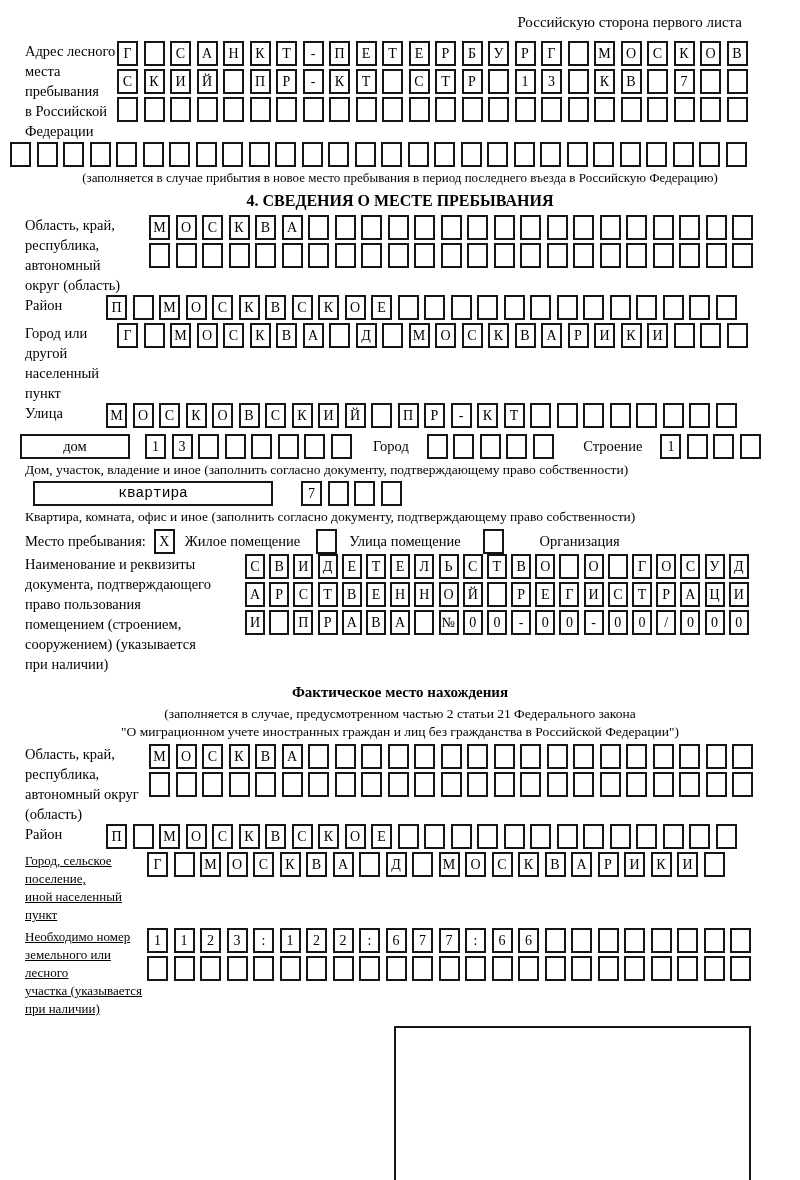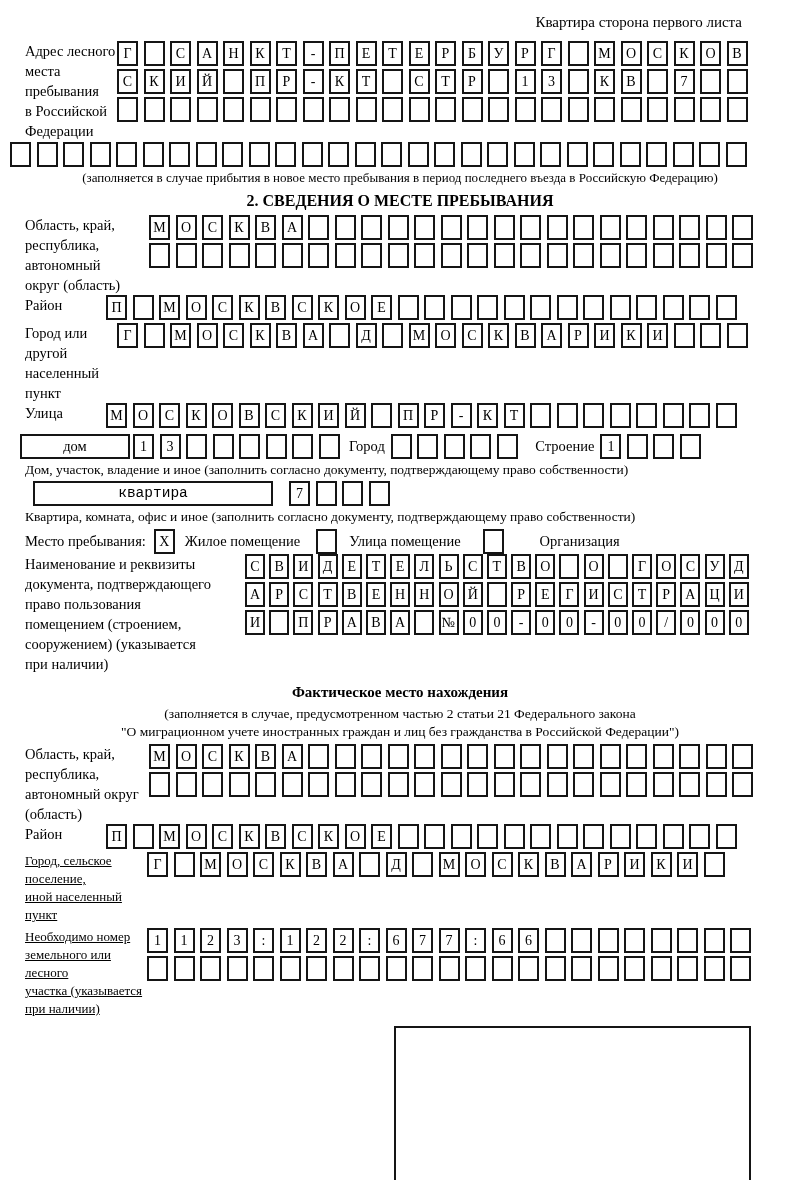--- a/index.html
+++ b/index.html
@@ -13,32 +13,32 @@
   .rows{display:flex;flex-direction:column;}
   .cells{display:flex;margin-bottom:3px;}
   .cell{flex:0 0 auto;display:inline-block;width:21px;height:25px;box-sizing:border-box;border:2px solid #151515;margin-right:5.5px;text-align:center;font-size:14px;line-height:21px;font-family:"Liberation Serif","DejaVu Serif",serif;}
   .tight .cell{width:20px;margin-right:4.2px;}
   .full{margin-left:10px;margin-top:1px;}
   .note{ text-align:center;font-size:13px;line-height:16px;margin:1px 10px 4px 10px;}
   .note-left{font-size:13.5px;line-height:16px;margin:0 0 3px 25px;}
   .sect-title{text-align:center;font-weight:bold;font-size:16px;line-height:21px;margin:4px 0 4px 0;}
   .sub-title{text-align:center;font-weight:bold;font-size:15px;line-height:20px;margin:8px 0 4px 0;}
   .wbox{flex:0 0 auto;height:25px;box-sizing:border-box;border:2px solid #151515;text-align:center;line-height:21px;font-size:14.5px;}
-  .hrow{display:flex;align-items:flex-start;margin-left:20px;}
+  .hrow{display:flex;align-items:flex-start;margin-left:20px;gap:12px;}
   .hrow .lbl{line-height:25px;font-size:14.5px;}
   .stay{display:flex;align-items:center;margin-left:25px;margin-top:4px;}
   .stay .cb{flex:0 0 auto;width:21px;height:25px;box-sizing:border-box;border:2px solid #151515;text-align:center;line-height:21px;font-size:14px;}
   .stamp-box{margin-left:394px;margin-top:8px;width:357px;height:176px;box-sizing:border-box;border:2px solid #151515;}
 </style>
 </head>
 <body>
 
 <div class="page">
 
-  <div class="hdr">Квартира сторона первого листа</div>
+  <div class="hdr">Российскую сторона первого листа</div>
 
   <div class="frow">
     <div class="flabel w92">Адрес лесного
 места пребывания
 в Российской
 Федерации</div>
     <div class="rows">
       <div class="cells">
           <span class="cell">Г</span>
           <span class="cell"></span>
@@ -144,21 +144,21 @@
       <span class="cell"></span>
       <span class="cell"></span>
       <span class="cell"></span>
       <span class="cell"></span>
       <span class="cell"></span>
       <span class="cell"></span>
       <span class="cell"></span>
     </div>
   <div class="note">(заполняется в случае прибытия в новое место пребывания в период последнего въезда в Российскую Федерацию)</div>
 
-  <div class="sect-title">2. СВЕДЕНИЯ О МЕСТЕ ПРЕБЫВАНИЯ</div>
+  <div class="sect-title">4. СВЕДЕНИЯ О МЕСТЕ ПРЕБЫВАНИЯ</div>
 
   <div class="frow">
     <div class="flabel w124">Область, край,
 республика,
 автономный
 округ (область)</div>
     <div class="rows">
       <div class="cells">
           <span class="cell">М</span>
           <span class="cell">О</span>

